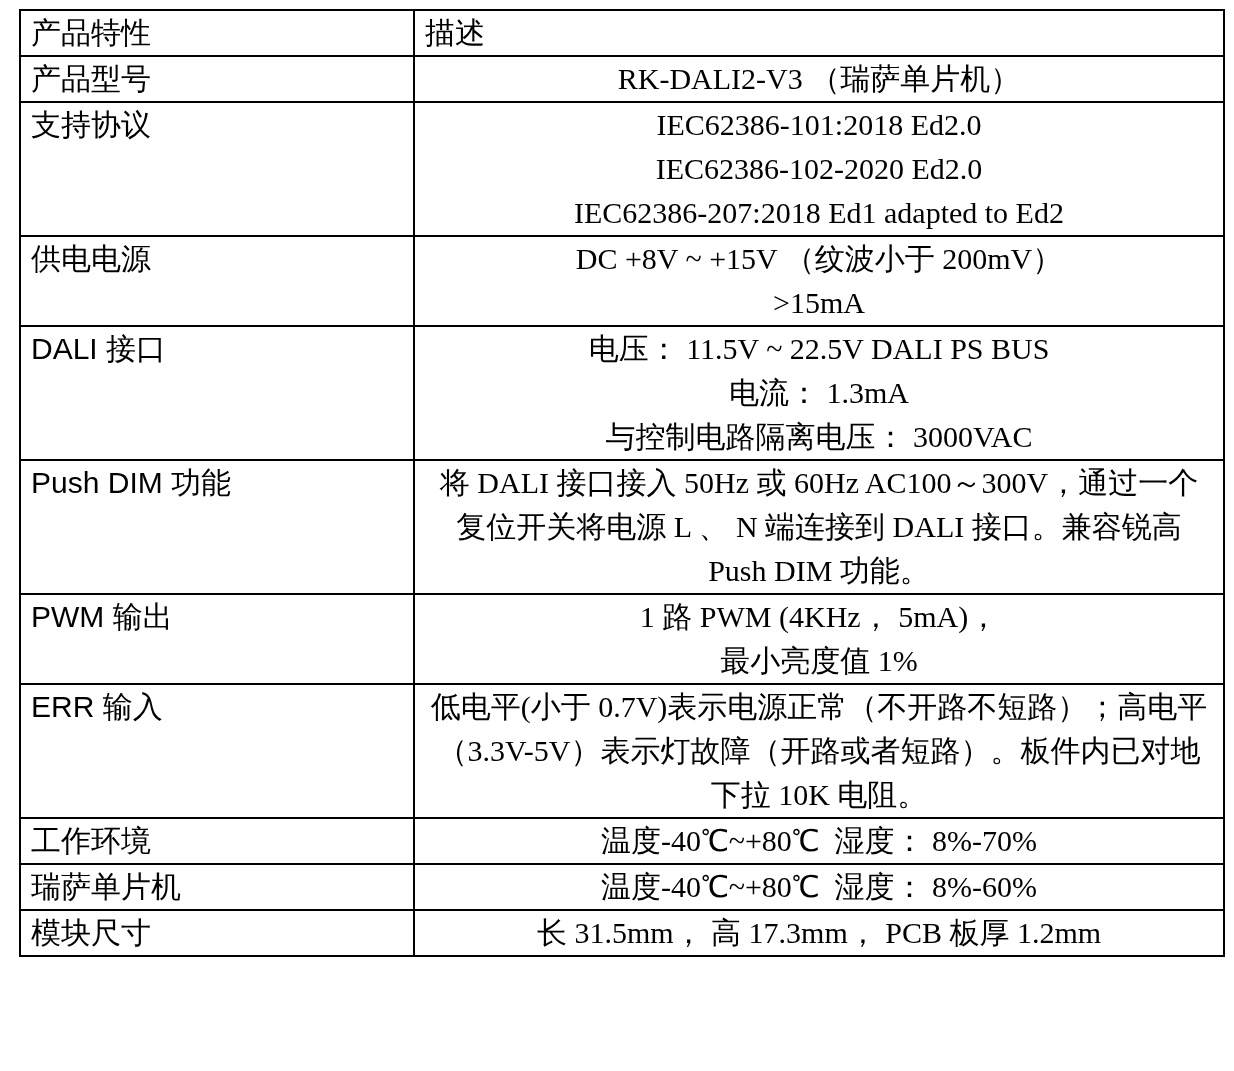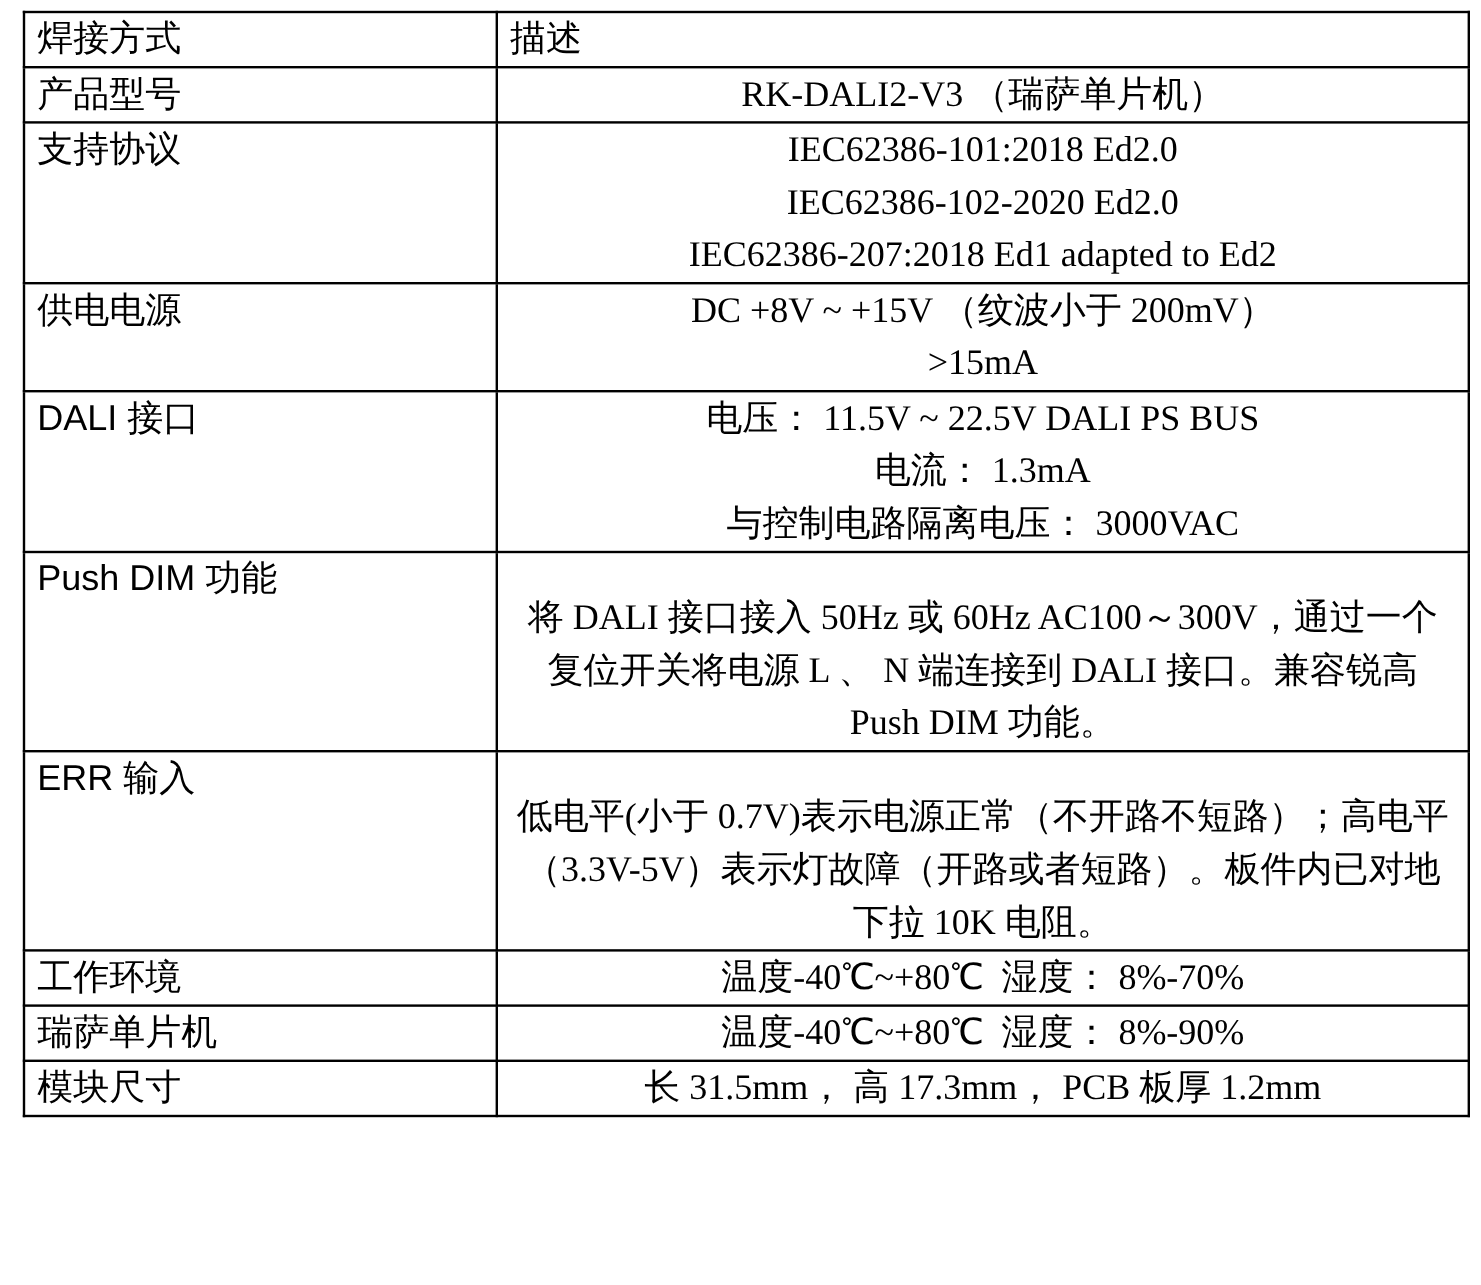--- a/index.html
+++ b/index.html
@@ -47,35 +47,34 @@
     text-align: center;
   }
   td.value-cell.serif {
     font-family: "Liberation Serif", "DejaVu Serif", serif;
   }
   td.value-cell.justify {
     text-align: justify;
   }
   td.value-cell.justify .value-line {
     white-space: normal;
-    margin-top: 32px;
   }
 </style>
 </head>
 <body>
 
 <div class="page">
   <table class="spec-table">
     <colgroup>
       <col style="width:394px">
       <col style="width:810px">
     </colgroup>
     <tbody>
       <tr>
-        <td class="label-cell">焊接方式</td>
+        <td class="label-cell">产品特性</td>
         <td class="value-cell">描述</td>
       </tr>
     <tr>
           <td class="label-cell">产品型号</td>
           <td class="value-cell">
             <div class="value-line">RK-DALI2-V3 （瑞萨单片机）</div>
           </td>
         </tr>
         <tr>
           <td class="label-cell">支持协议</td>
@@ -100,35 +99,42 @@
             <div class="value-line">与控制电路隔离电压： 3000VAC</div>
           </td>
         </tr>
         <tr>
           <td class="label-cell">Push DIM 功能</td>
           <td class="value-cell serif justify">
             <div class="value-line">将 DALI 接口接入 50Hz 或 60Hz AC100～300V，通过一个复位开关将电源 L 、 N 端连接到 DALI 接口。兼容锐高 Push DIM 功能。</div>
           </td>
         </tr>
         <tr>
+          <td class="label-cell">PWM 输出</td>
+          <td class="value-cell">
+            <div class="value-line">1 路 PWM (4KHz， 5mA)，</div>
+            <div class="value-line">最小亮度值 1%</div>
+          </td>
+        </tr>
+        <tr>
           <td class="label-cell">ERR 输入</td>
           <td class="value-cell justify">
             <div class="value-line">低电平(小于 0.7V)表示电源正常（不开路不短路）；高电平（3.3V-5V）表示灯故障（开路或者短路）。板件内已对地下拉 10K 电阻。</div>
           </td>
         </tr>
         <tr>
           <td class="label-cell">工作环境</td>
           <td class="value-cell">
             <div class="value-line">温度-40℃~+80℃  湿度： 8%-70%</div>
           </td>
         </tr>
         <tr>
           <td class="label-cell">瑞萨单片机</td>
           <td class="value-cell">
-            <div class="value-line">温度-40℃~+80℃  湿度： 8%-90%</div>
+            <div class="value-line">温度-40℃~+80℃  湿度： 8%-60%</div>
           </td>
         </tr>
         <tr>
           <td class="label-cell">模块尺寸</td>
           <td class="value-cell">
             <div class="value-line">长 31.5mm， 高 17.3mm， PCB 板厚 1.2mm</div>
           </td>
         </tr>
       </tbody>
   </table>

